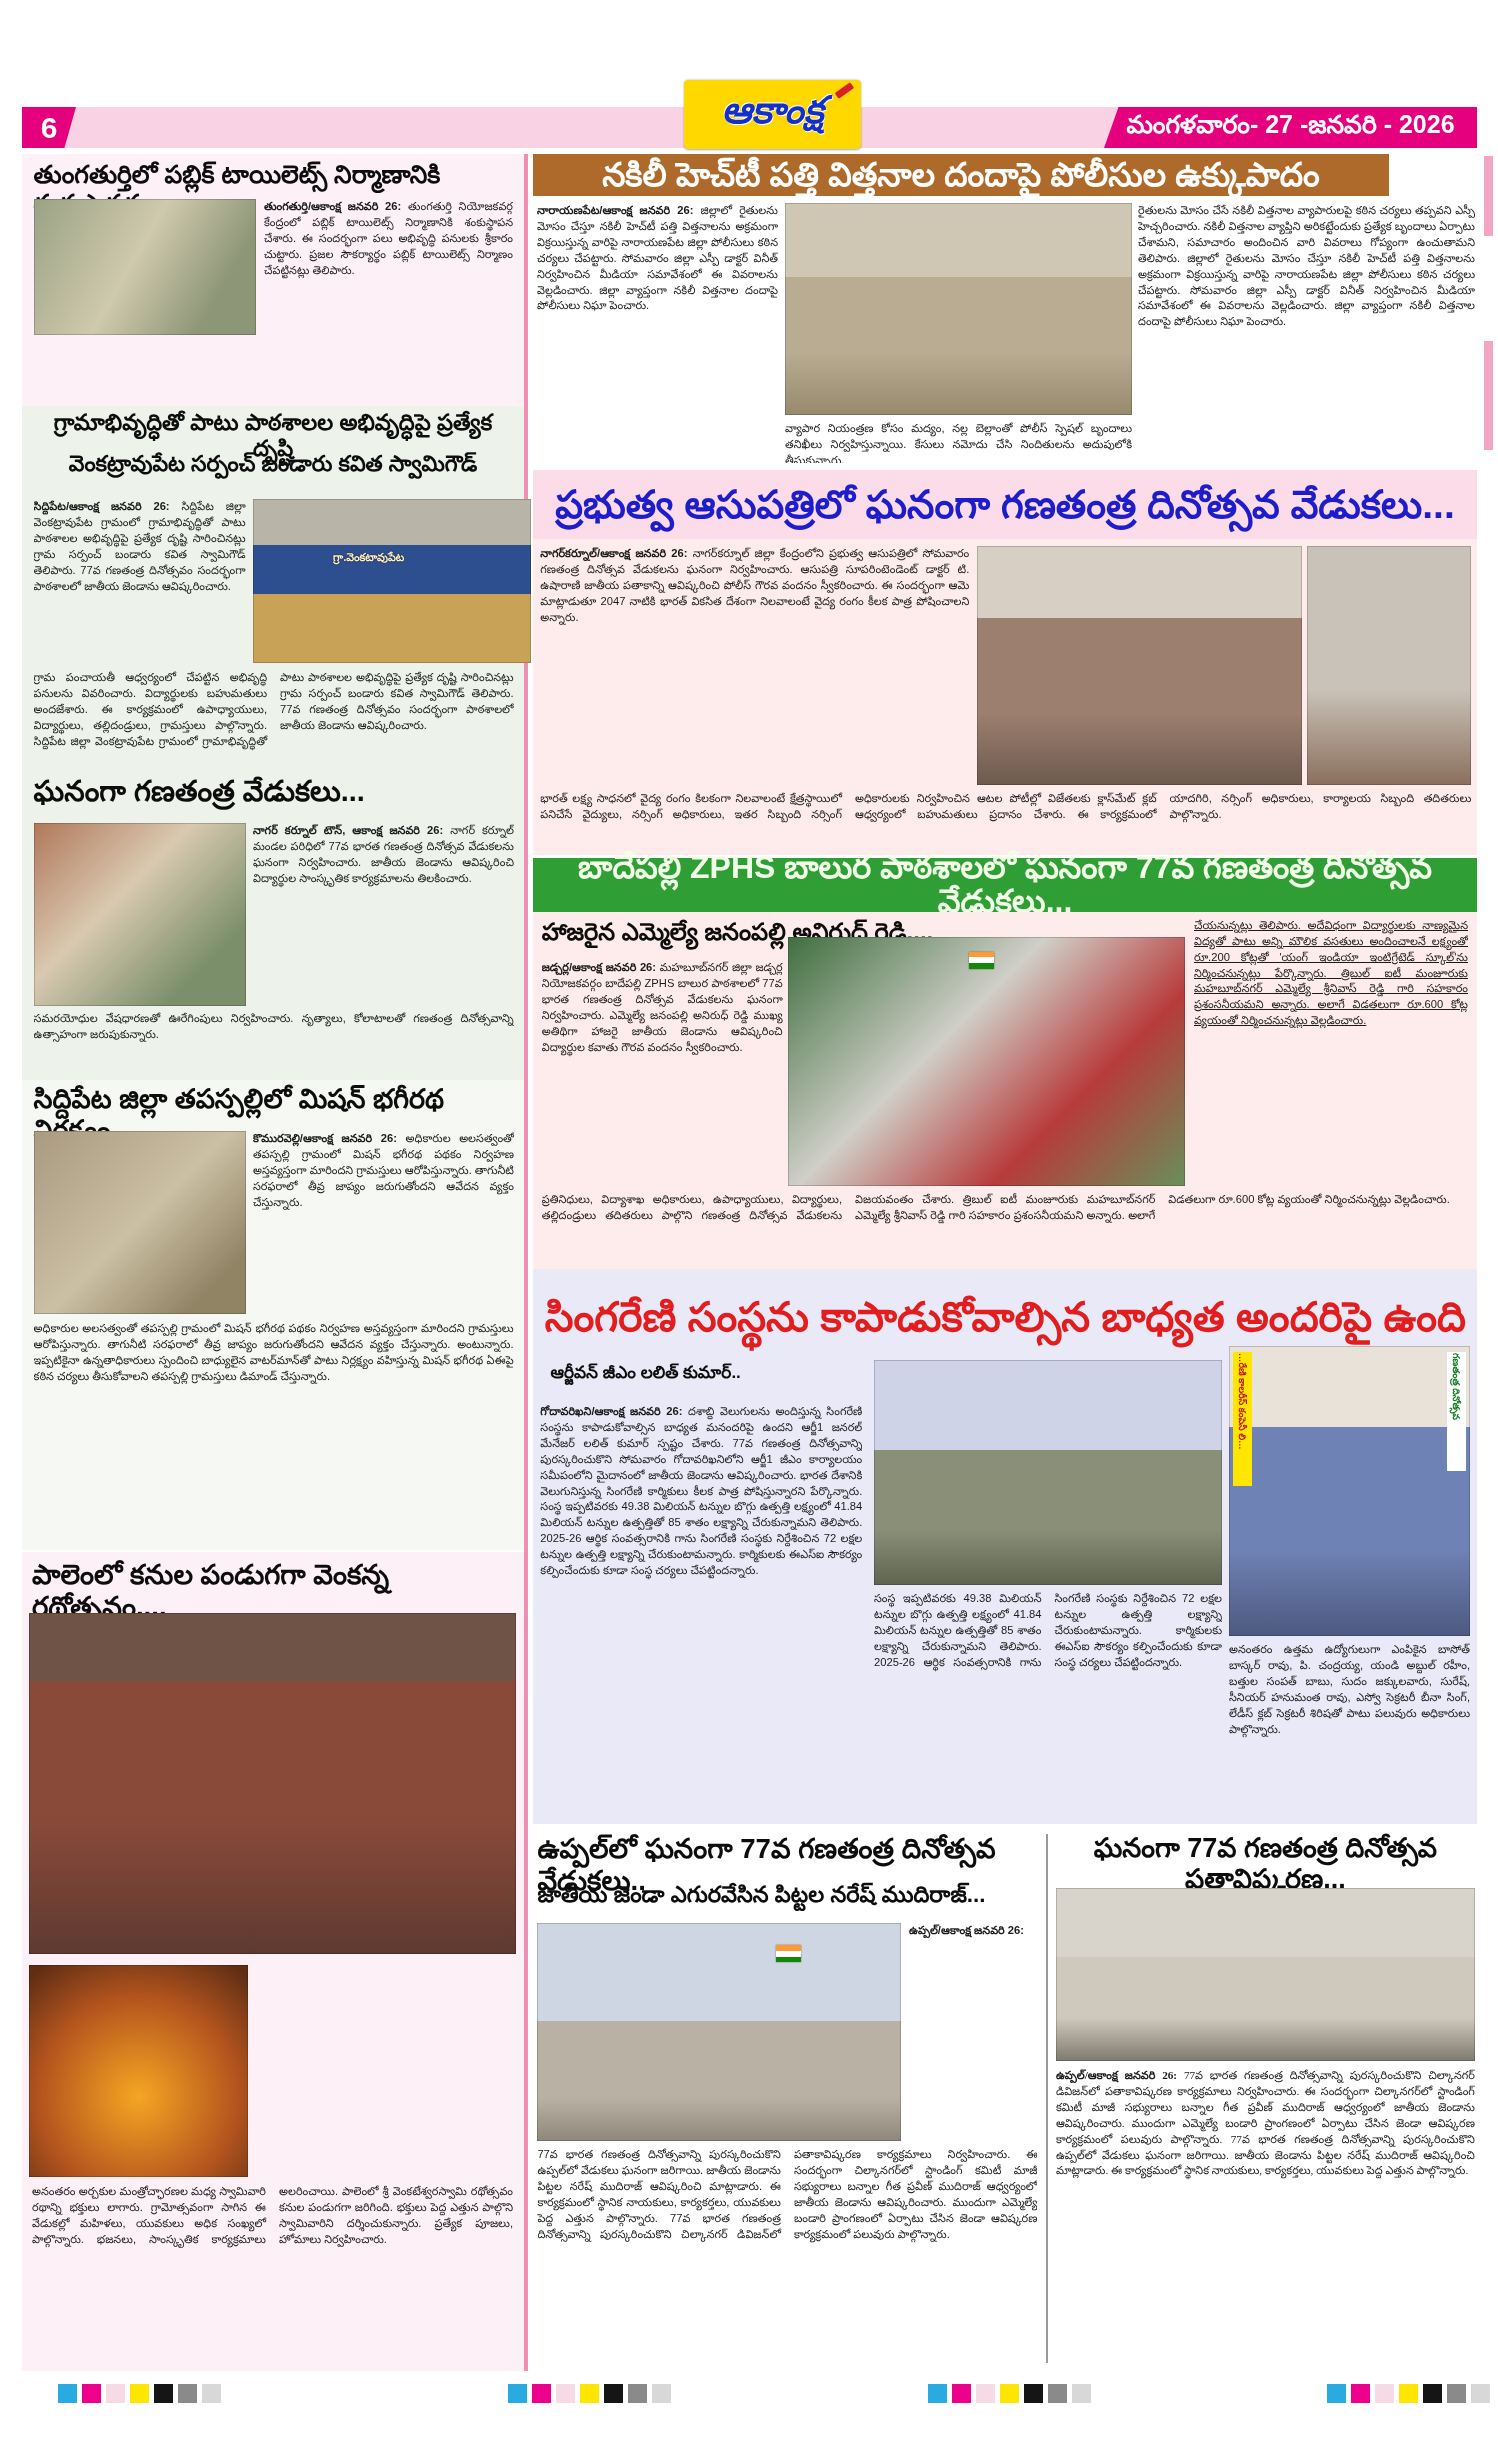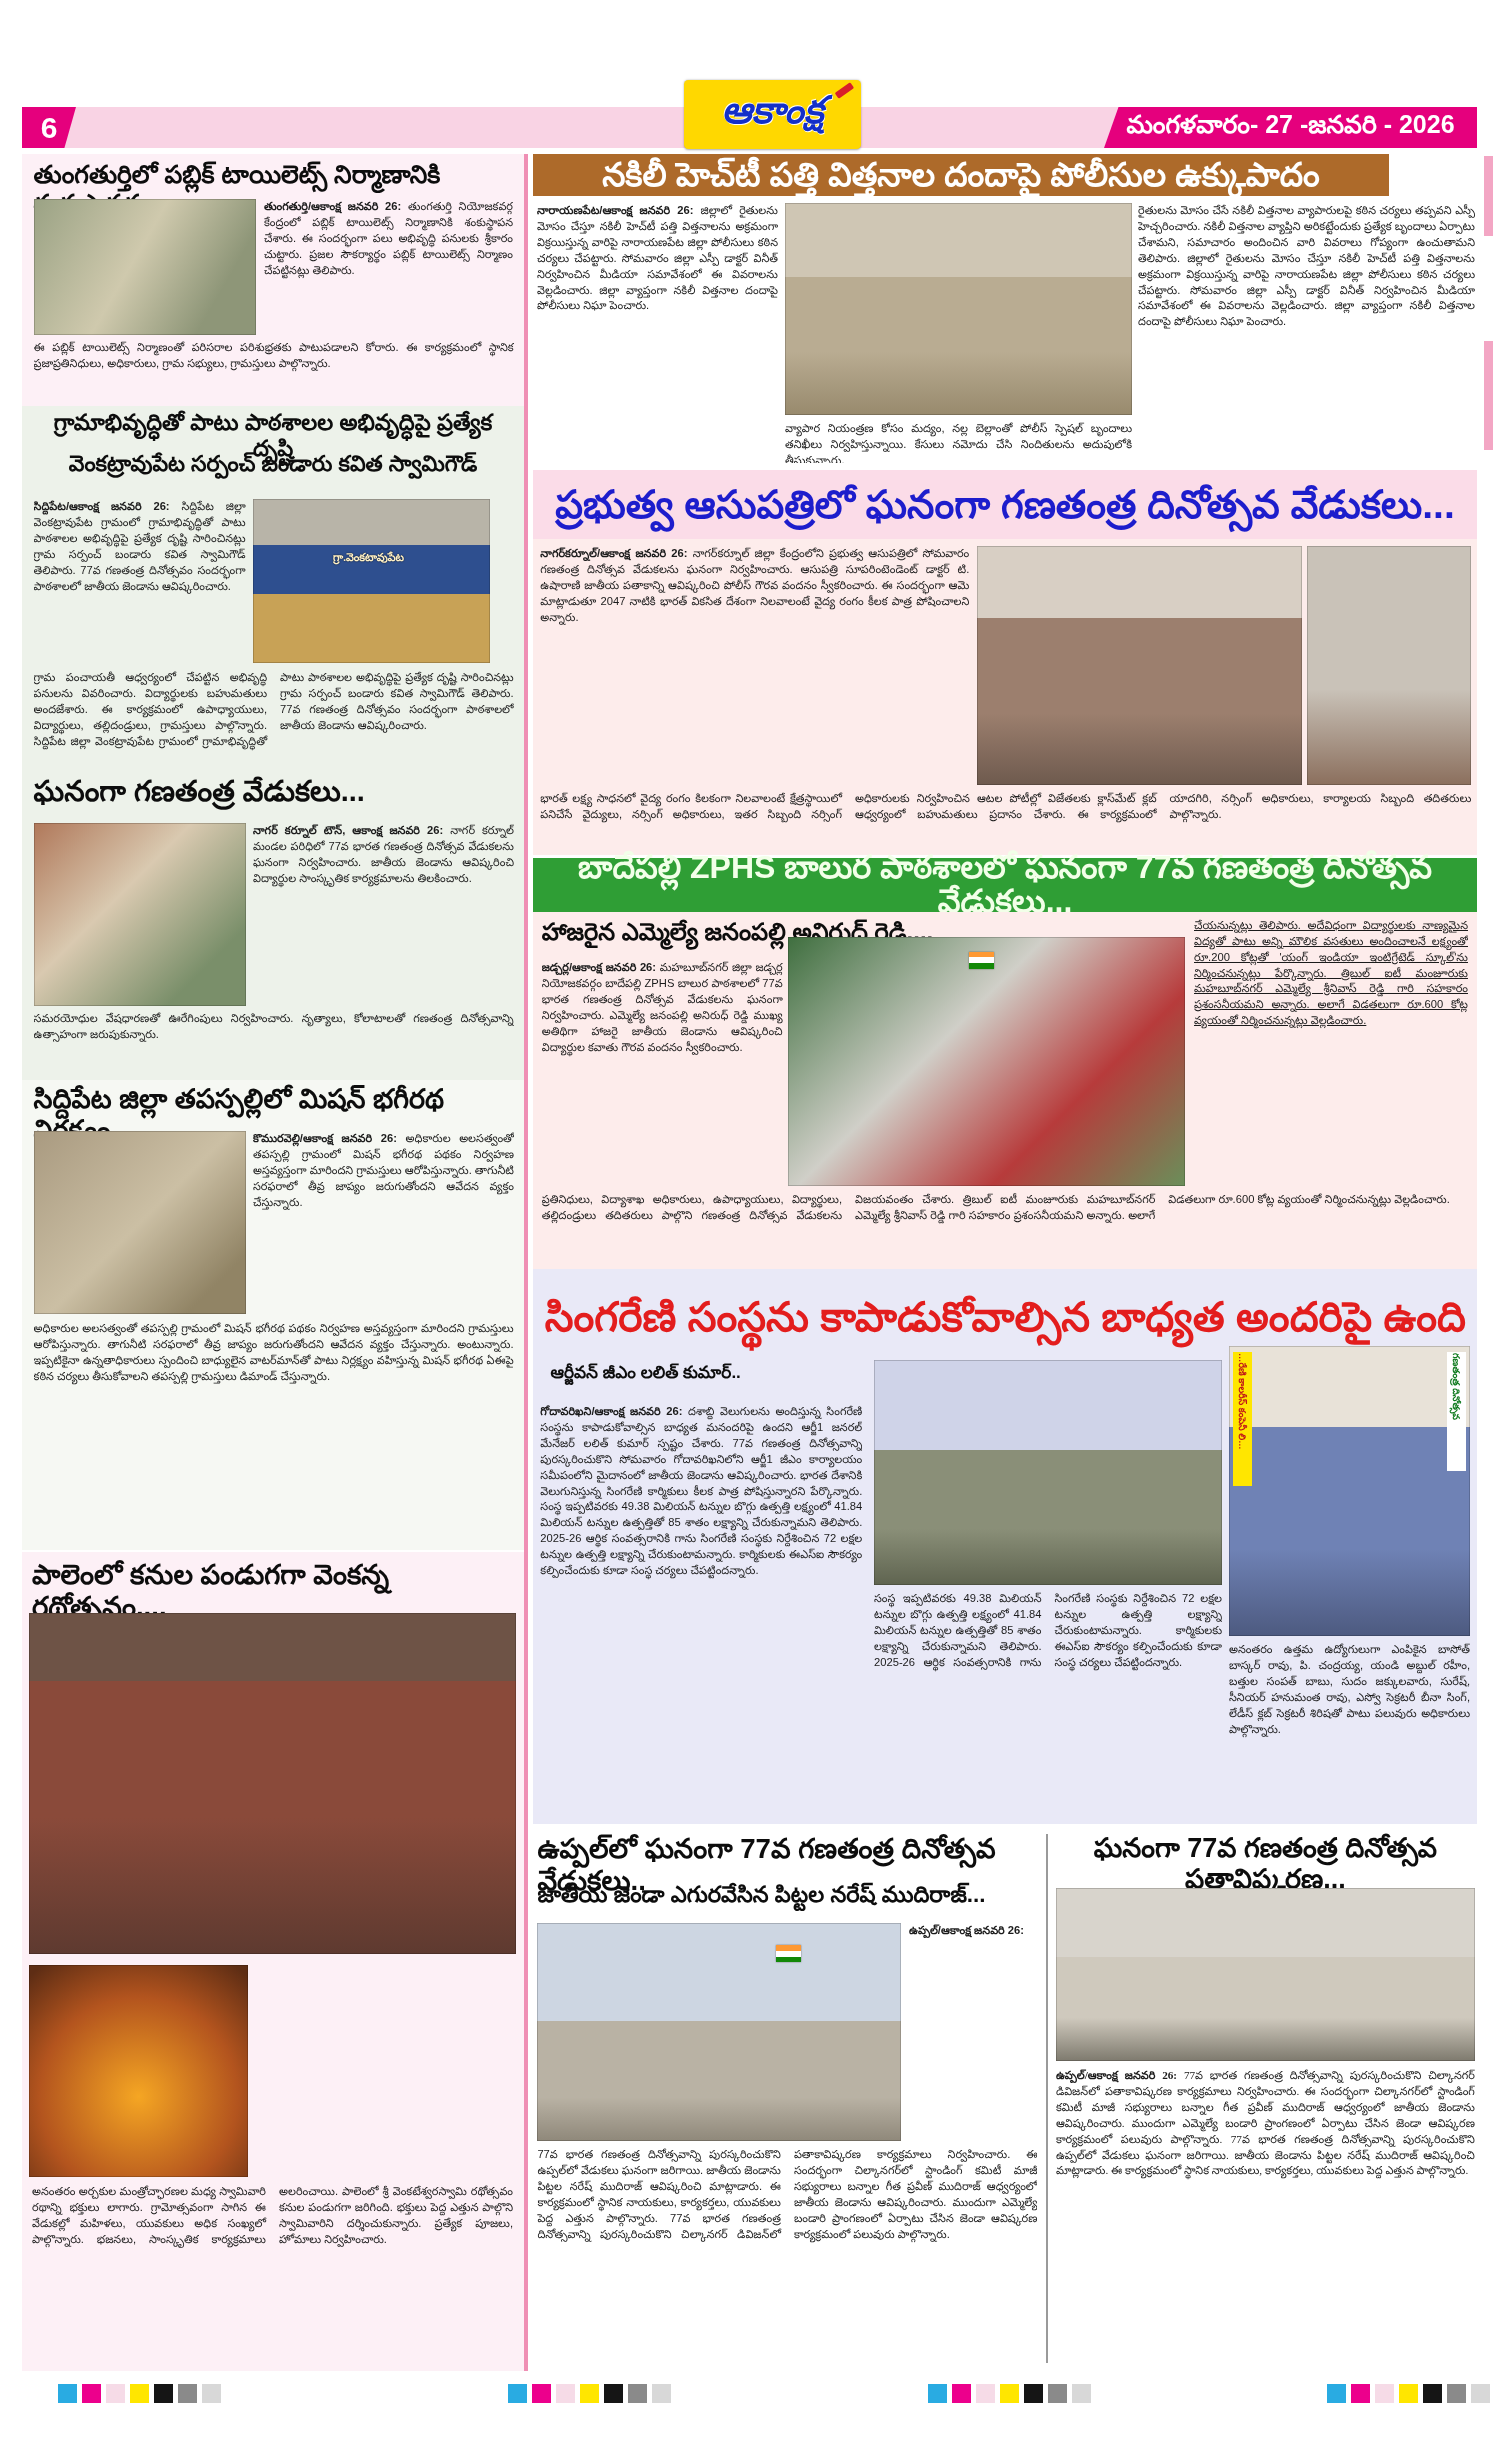--- a/index.html
+++ b/index.html
@@ -79,31 +79,30 @@
   <div class="abs" style="left:1484px;top:156px;width:8.7px;height:80px;background:#f3a6c4;"></div>
   <div class="abs" style="left:1484px;top:341px;width:8.7px;height:109px;background:#f3a6c4;"></div>
 
   <div class="abs bg-pinkish" style="left:22px;top:154px;width:502px;height:252px;">
     <div class="abs hl" style="left:11.6px;top:5.8px;width:479px;font-size:25px;">తుంగతుర్తిలో పబ్లిక్ టాయిలెట్స్ నిర్మాణానికి శంకుస్థాపన....</div>
     <div class="abs ph ph-toilet" style="left:11.6px;top:45px;width:222px;height:136px;"></div>
     <div class="abs body" style="left:242px;top:45px;width:249px;height:136px;">
       <span class="byline">తుంగతుర్తి/ఆకాంక్ష జనవరి 26:</span>
       <span>తుంగతుర్తి నియోజకవర్గ కేంద్రంలో పబ్లిక్ టాయిలెట్స్ నిర్మాణానికి శంకుస్థాపన చేశారు. ఈ సందర్భంగా పలు అభివృద్ధి పనులకు శ్రీకారం చుట్టారు. ప్రజల సౌకర్యార్థం పబ్లిక్ టాయిలెట్స్ నిర్మాణం చేపట్టినట్లు తెలిపారు.</span>
     </div>
-    <div class="abs body" style="left:11.6px;top:186px;width:480px;height:61px;">ఈ పబ్లిక్ టాయిలెట్స్ నిర్మాణంతో పరిసరాల పరిశుభ్రతకు పాటుపడాలని కోరారు. ఈ కార్యక్రమంలో స్థానిక ప్రజాప్రతినిధులు, అధికారులు, గ్రామ సభ్యులు, గ్రామస్తులు పాల్గొన్నారు.</div>
   </div>
 
   <div class="abs bg-green1" style="left:22px;top:406px;width:502px;height:363px;">
     <div class="abs hl" style="left:11.6px;top:4.4px;width:479px;font-size:22.5px;text-align:center;">గ్రామాభివృద్ధితో పాటు పాఠశాలల అభివృద్ధిపై ప్రత్యేక దృష్టి</div>
     <div class="abs hl" style="left:11.6px;top:45px;width:479px;font-size:22px;text-align:center;font-weight:600;">వెంకట్రావుపేట సర్పంచ్ బండారు కవిత స్వామిగౌడ్</div>
     <div class="abs body" style="left:11.6px;top:93px;width:212px;height:164px;">
       <span class="byline">సిద్దిపేట/ఆకాంక్ష జనవరి 26:</span>
       <span>సిద్దిపేట జిల్లా వెంకట్రావుపేట గ్రామంలో గ్రామాభివృద్ధితో పాటు పాఠశాలల అభివృద్ధిపై ప్రత్యేక దృష్టి సారించినట్లు గ్రామ సర్పంచ్ బండారు కవిత స్వామిగౌడ్ తెలిపారు. 77వ గణతంత్ర దినోత్సవం సందర్భంగా పాఠశాలలో జాతీయ జెండాను ఆవిష్కరించారు.</span>
     </div>
-    <div class="abs ph ph-school" style="left:231px;top:93px;width:237px;height:164px;font-family:Liberation Serif, serif;">
+    <div class="abs ph ph-school" style="left:231px;top:93px;width:278px;height:164px;">
       <span class="boardtxt" style="left:80px;top:52px;">గ్రా.వెంకటావుపేట</span>
     </div>
     <div class="abs body cols2" style="left:11.6px;top:264px;width:480px;height:91px;">
       <span>గ్రామ పంచాయతీ ఆధ్వర్యంలో చేపట్టిన అభివృద్ధి పనులను వివరించారు. విద్యార్థులకు బహుమతులు అందజేశారు. ఈ కార్యక్రమంలో ఉపాధ్యాయులు, విద్యార్థులు, తల్లిదండ్రులు, గ్రామస్తులు పాల్గొన్నారు.</span>
       <span>సిద్దిపేట జిల్లా వెంకట్రావుపేట గ్రామంలో గ్రామాభివృద్ధితో పాటు పాఠశాలల అభివృద్ధిపై ప్రత్యేక దృష్టి సారించినట్లు గ్రామ సర్పంచ్ బండారు కవిత స్వామిగౌడ్ తెలిపారు. 77వ గణతంత్ర దినోత్సవం సందర్భంగా పాఠశాలలో జాతీయ జెండాను ఆవిష్కరించారు.</span>
     </div>
   </div>
 
   <div class="abs bg-green1" style="left:22px;top:769px;width:502px;height:312px;">
     <div class="abs hl" style="left:11.6px;top:5.8px;width:479px;font-size:29px;">ఘనంగా గణతంత్ర వేడుకలు...</div>

